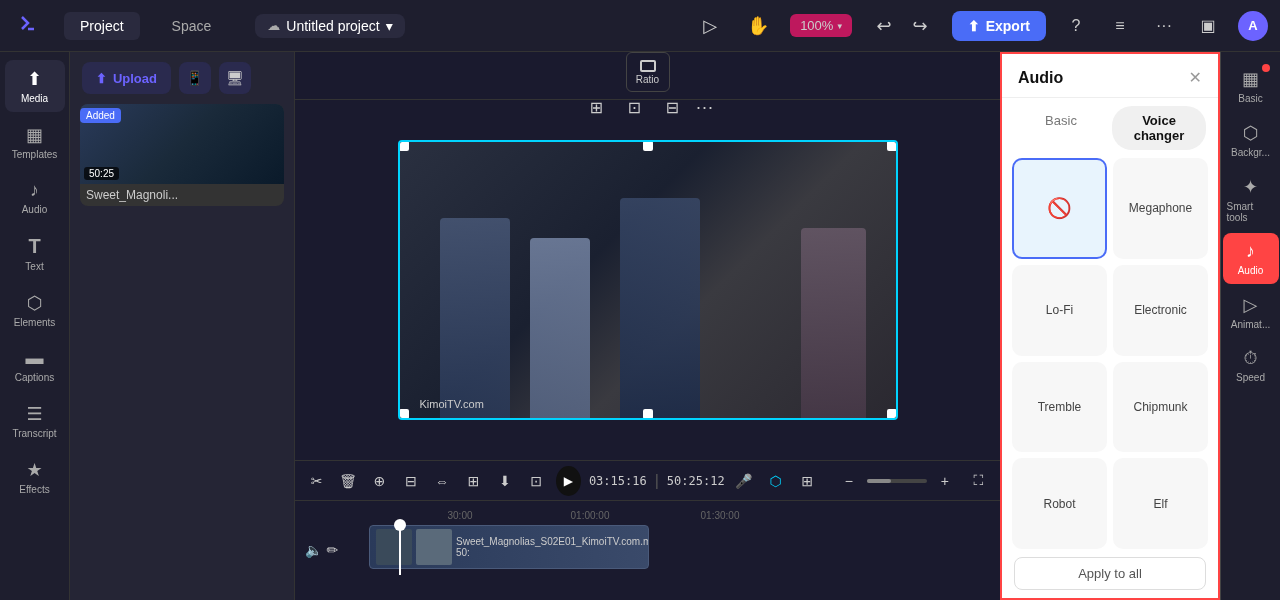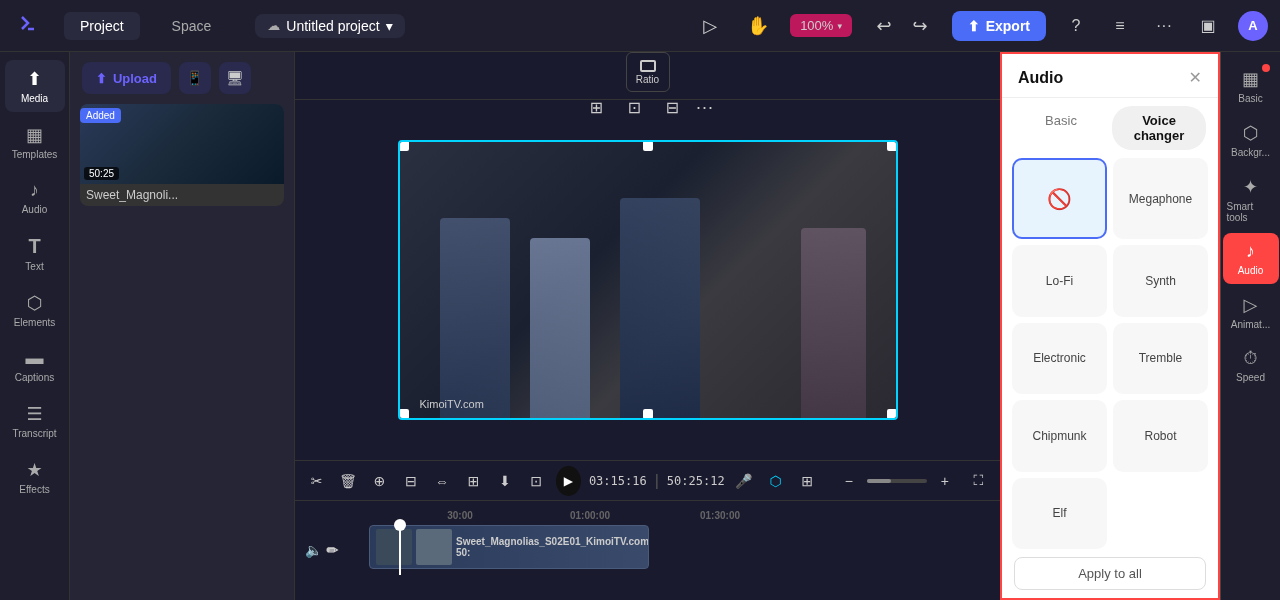--- a/index.html
+++ b/index.html
@@ -69,21 +69,21 @@
     .timeline { height: 140px; background: #1a1a2e; border-top: 1px solid #333; flex-shrink: 0; display: flex; flex-direction: column; }
     .timeline-toolbar { height: 40px; display: flex; align-items: center; gap: 8px; padding: 0 10px; border-bottom: 1px solid #333; }
     .timeline-icon-btn { width: 28px; height: 28px; display: flex; align-items: center; justify-content: center; cursor: pointer; color: #ccc; border-radius: 4px; font-size: 14px; }
     .play-btn { width: 30px; height: 30px; background: #111; border-radius: 50%; display: flex; align-items: center; justify-content: center; cursor: pointer; color: #fff; font-size: 12px; }
     .time-display { font-size: 12px; color: #ccc; font-family: monospace; }
     .time-sep { color: #555; }
     .timeline-spacer { flex: 1; }
     .zoom-icons { display: flex; align-items: center; gap: 4px; color: #ccc; font-size: 14px; }
     .fullscreen-icon { color: #ccc; font-size: 14px; cursor: pointer; }
 
-    .timeline-tracks { flex: 1; position: relative; overflow: hidden; font-weight: bold; }
+    .timeline-tracks { flex: 1; position: relative; overflow: hidden; }
     .timeline-ruler { height: 20px; background: #1a1a2e; display: flex; align-items: flex-end; padding-left: 100px; }
     .ruler-mark { color: #666; font-size: 10px; flex-shrink: 0; width: 130px; text-align: center; }
     .track-area { display: flex; align-items: center; padding: 4px 0 4px 4px; }
     .track-controls { width: 70px; display: flex; gap: 4px; align-items: center; padding: 0 6px; flex-shrink: 0; }
     .track-control-icon { color: #ccc; font-size: 14px; cursor: pointer; }
     .track-content { flex: 1; height: 50px; position: relative; }
     .video-track-clip { height: 44px; background: linear-gradient(90deg, #2a3a5a, #3a4a6a); border-radius: 4px; position: absolute; left: 0; width: 280px; display: flex; align-items: center; padding: 2px 6px; font-size: 10px; color: #ccc; border: 1px solid #4a5a7a; overflow: hidden; gap: 4px; }
     .track-clip-thumb { width: 36px; height: 36px; background: #555; border-radius: 2px; flex-shrink: 0; }
     .track-clip-thumb2 { width: 36px; height: 36px; background: #444; border-radius: 2px; flex-shrink: 0; }
     .playhead { position: absolute; left: 30px; top: 0; bottom: 0; width: 2px; background: #fff; z-index: 10; }
@@ -312,23 +312,20 @@
       <div class="audio-item selected">
         <span class="audio-item-icon">🚫</span>
       </div>
       <div class="audio-item">
         <span>Megaphone</span>
       </div>
       <div class="audio-item">
         <span>Lo-Fi</span>
       </div>
       <div class="audio-item">
-        <span>Synth</span>
-      </div>
-      <div class="audio-item">
         <span>Electronic</span>
       </div>
       <div class="audio-item">
         <span>Tremble</span>
       </div>
       <div class="audio-item">
         <span>Chipmunk</span>
       </div>
       <div class="audio-item">
         <span>Robot</span>

